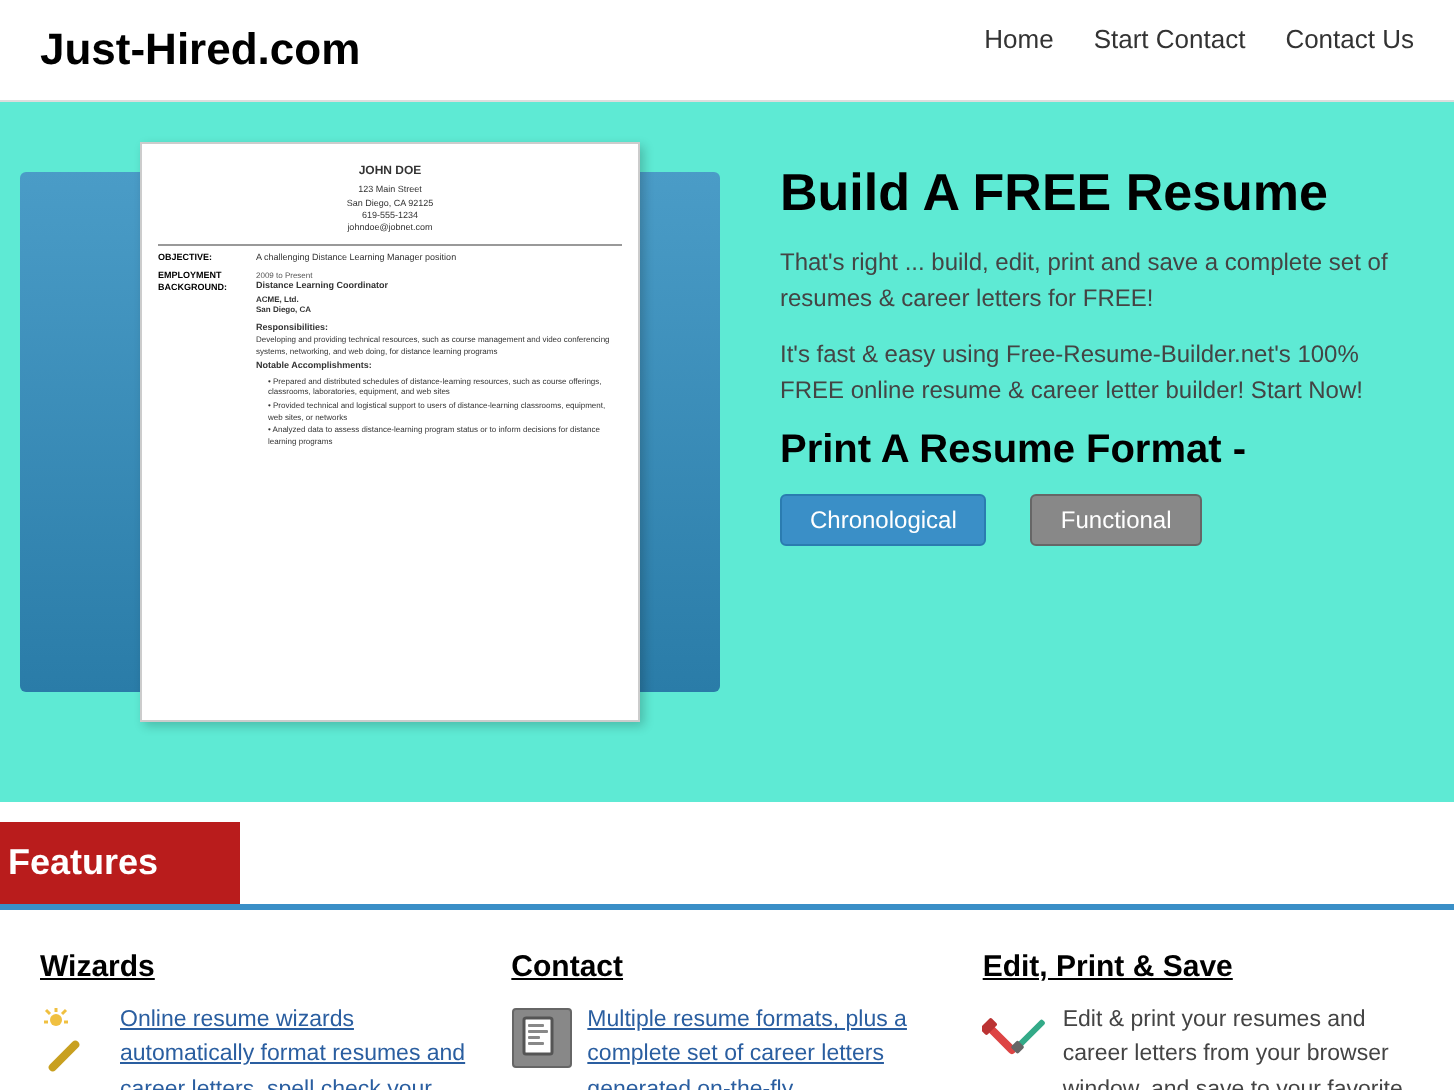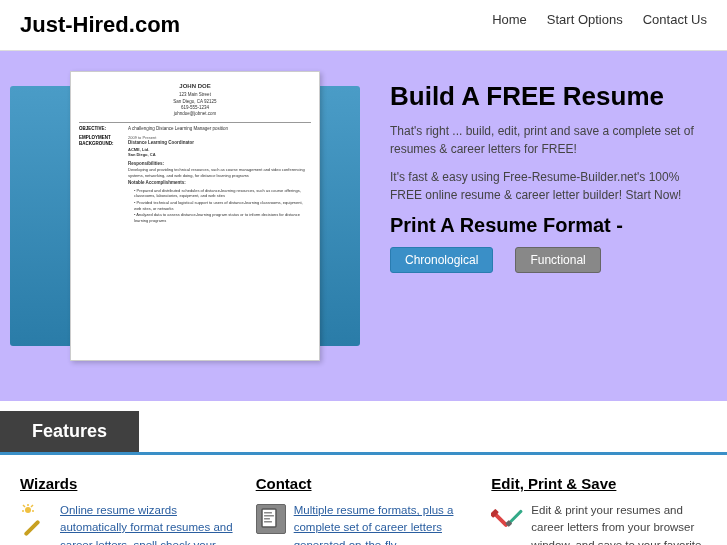--- a/index.html
+++ b/index.html
@@ -33,21 +33,21 @@
       text-decoration: none;
       color: #333;
       font-size: 13px;
     }
 
     
     #hero {
       display: flex;
       padding: 20px 20px 20px 10px;
       gap: 20px;
-      background: #c4b5fd;
+      background: #5eead4;
       align-items: flex-start;
     }
 
     
     .resume-preview-wrapper {
       position: relative;
       width: 360px;
       min-height: 280px;
       flex-shrink: 0;
     }
@@ -179,23 +179,23 @@
       color: #fff;
       border: 1px solid #666;
       padding: 5px 14px;
       font-size: 12px;
       cursor: pointer;
       border-radius: 3px;
     }
 
     
     #features-banner {
-      background: #404040;
+      background: #b91c1c;
       color: #fff;
-      padding: 10px 32px;
+      padding: 10px 4px;
       font-size: 18px;
       font-weight: bold;
       margin-top: 10px;
       display: inline-block;
       min-width: 120px;
     }
     #features-row {
       background: #fff;
       margin-top: 0;
       padding: 0 0 10px 0;
@@ -256,21 +256,21 @@
       width: 360px;
     }
   </style>
 </head>
 <body>
 
 <div id="header">
   <div class="logo">Just-Hired.com</div>
   <nav>
     <a href="#">Home</a>
-    <a href="#">Start Options</a>
+    <a href="#">Start Contact</a>
     <a href="#">Contact Us</a>
   </nav>
 </div>
 
 <div id="hero">
 
   <div class="resume-preview-wrapper">
     <div class="resume-preview-area">
       <div class="blue-bg-left"></div>
       <div class="blue-bg-right"></div>

